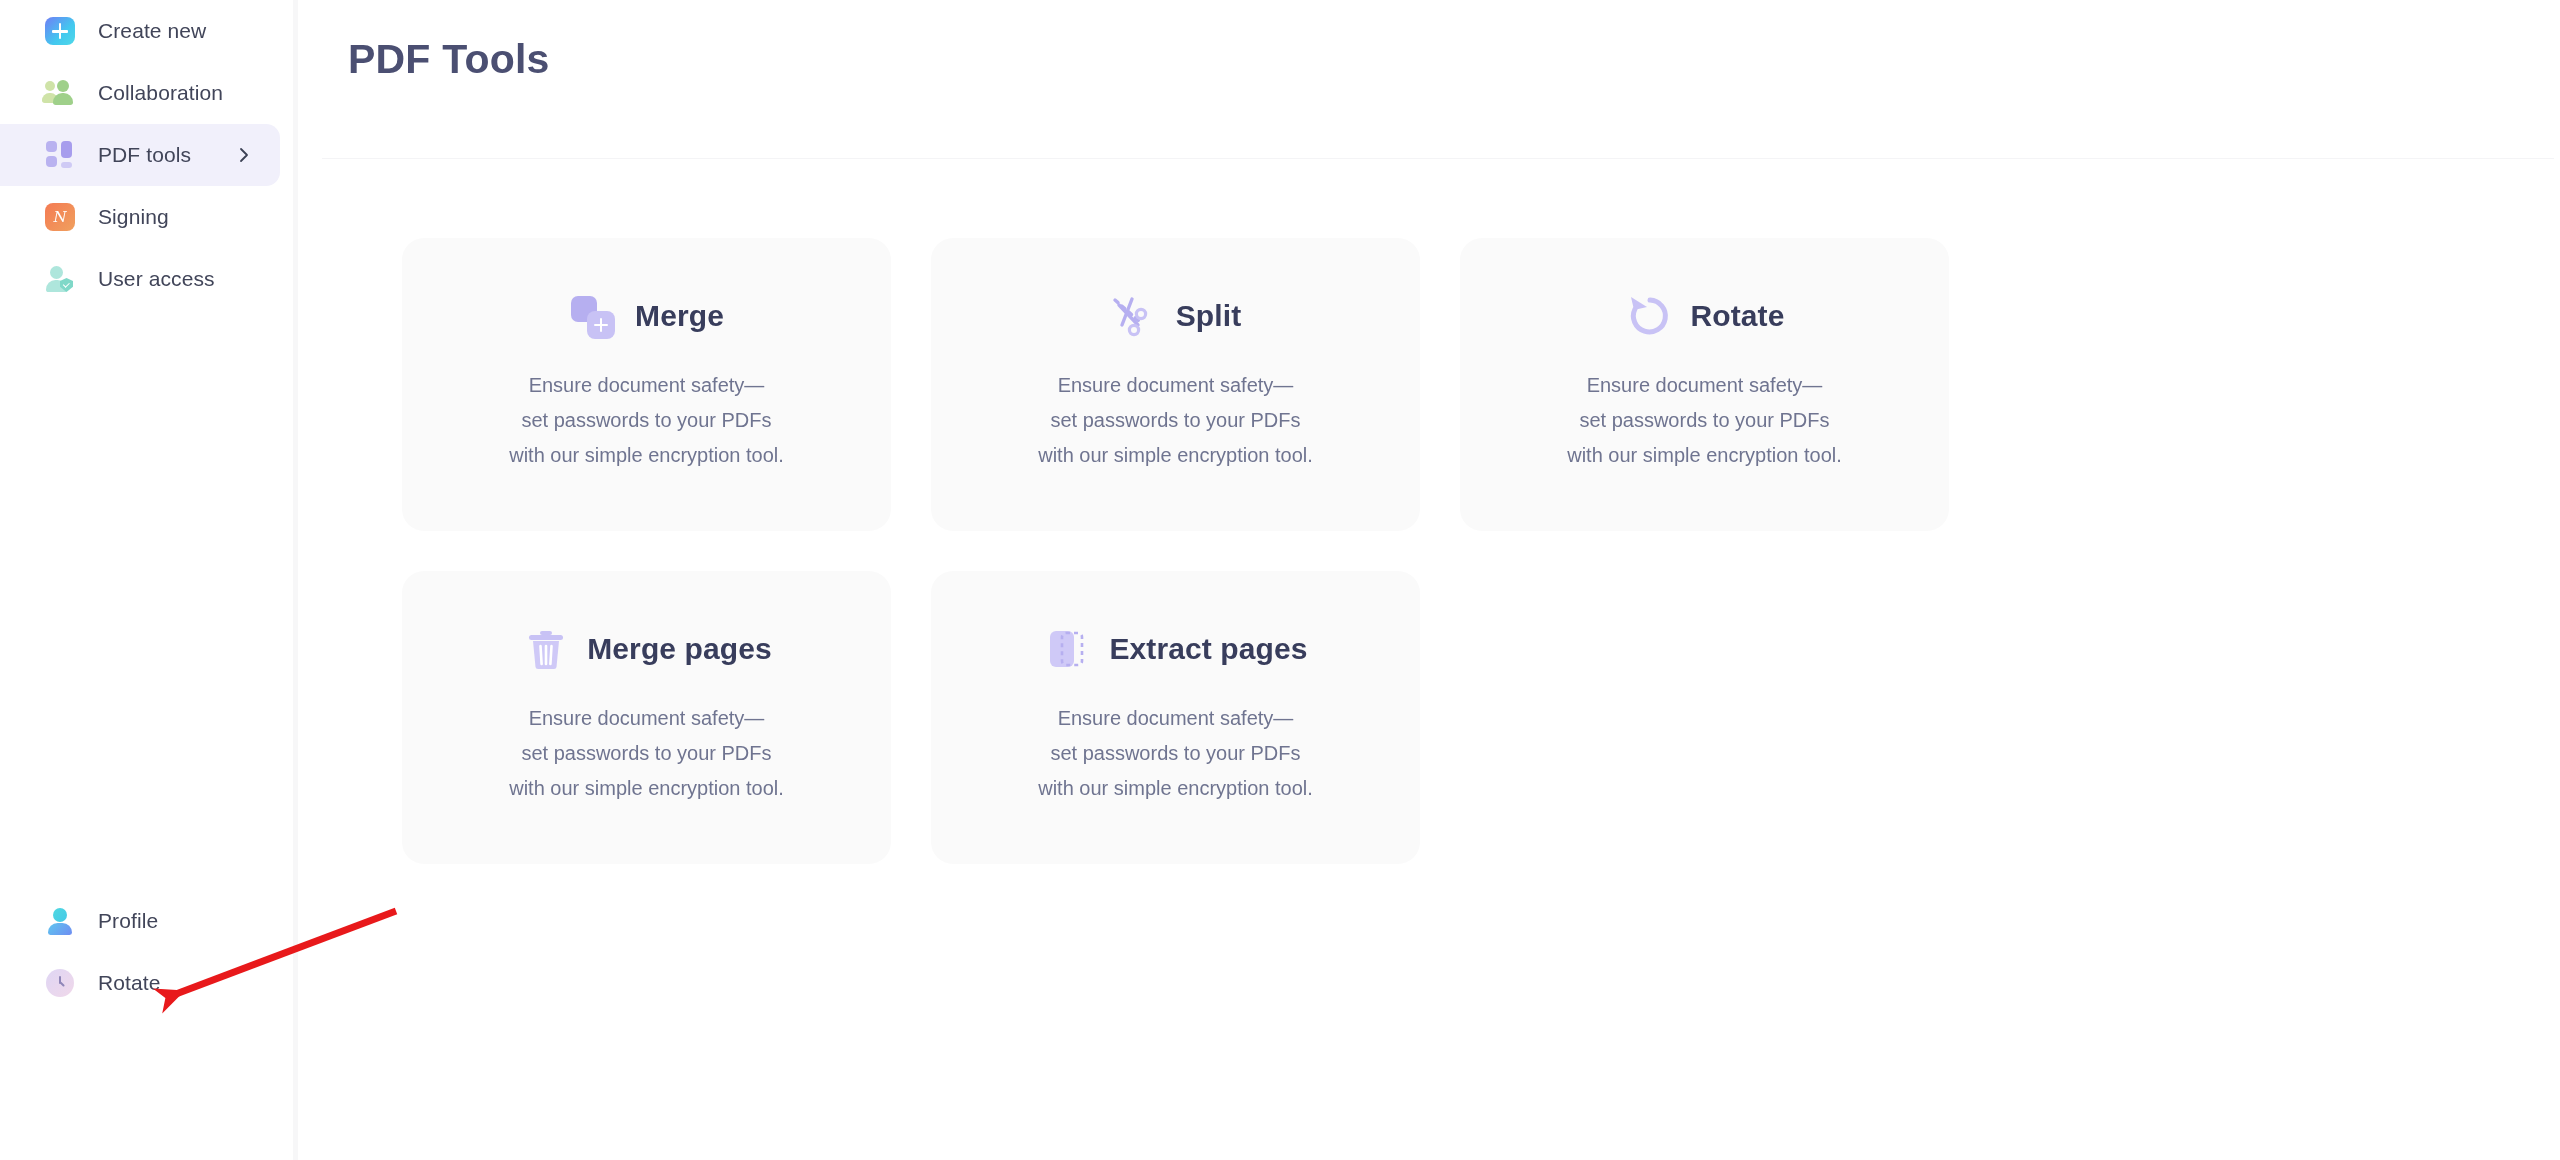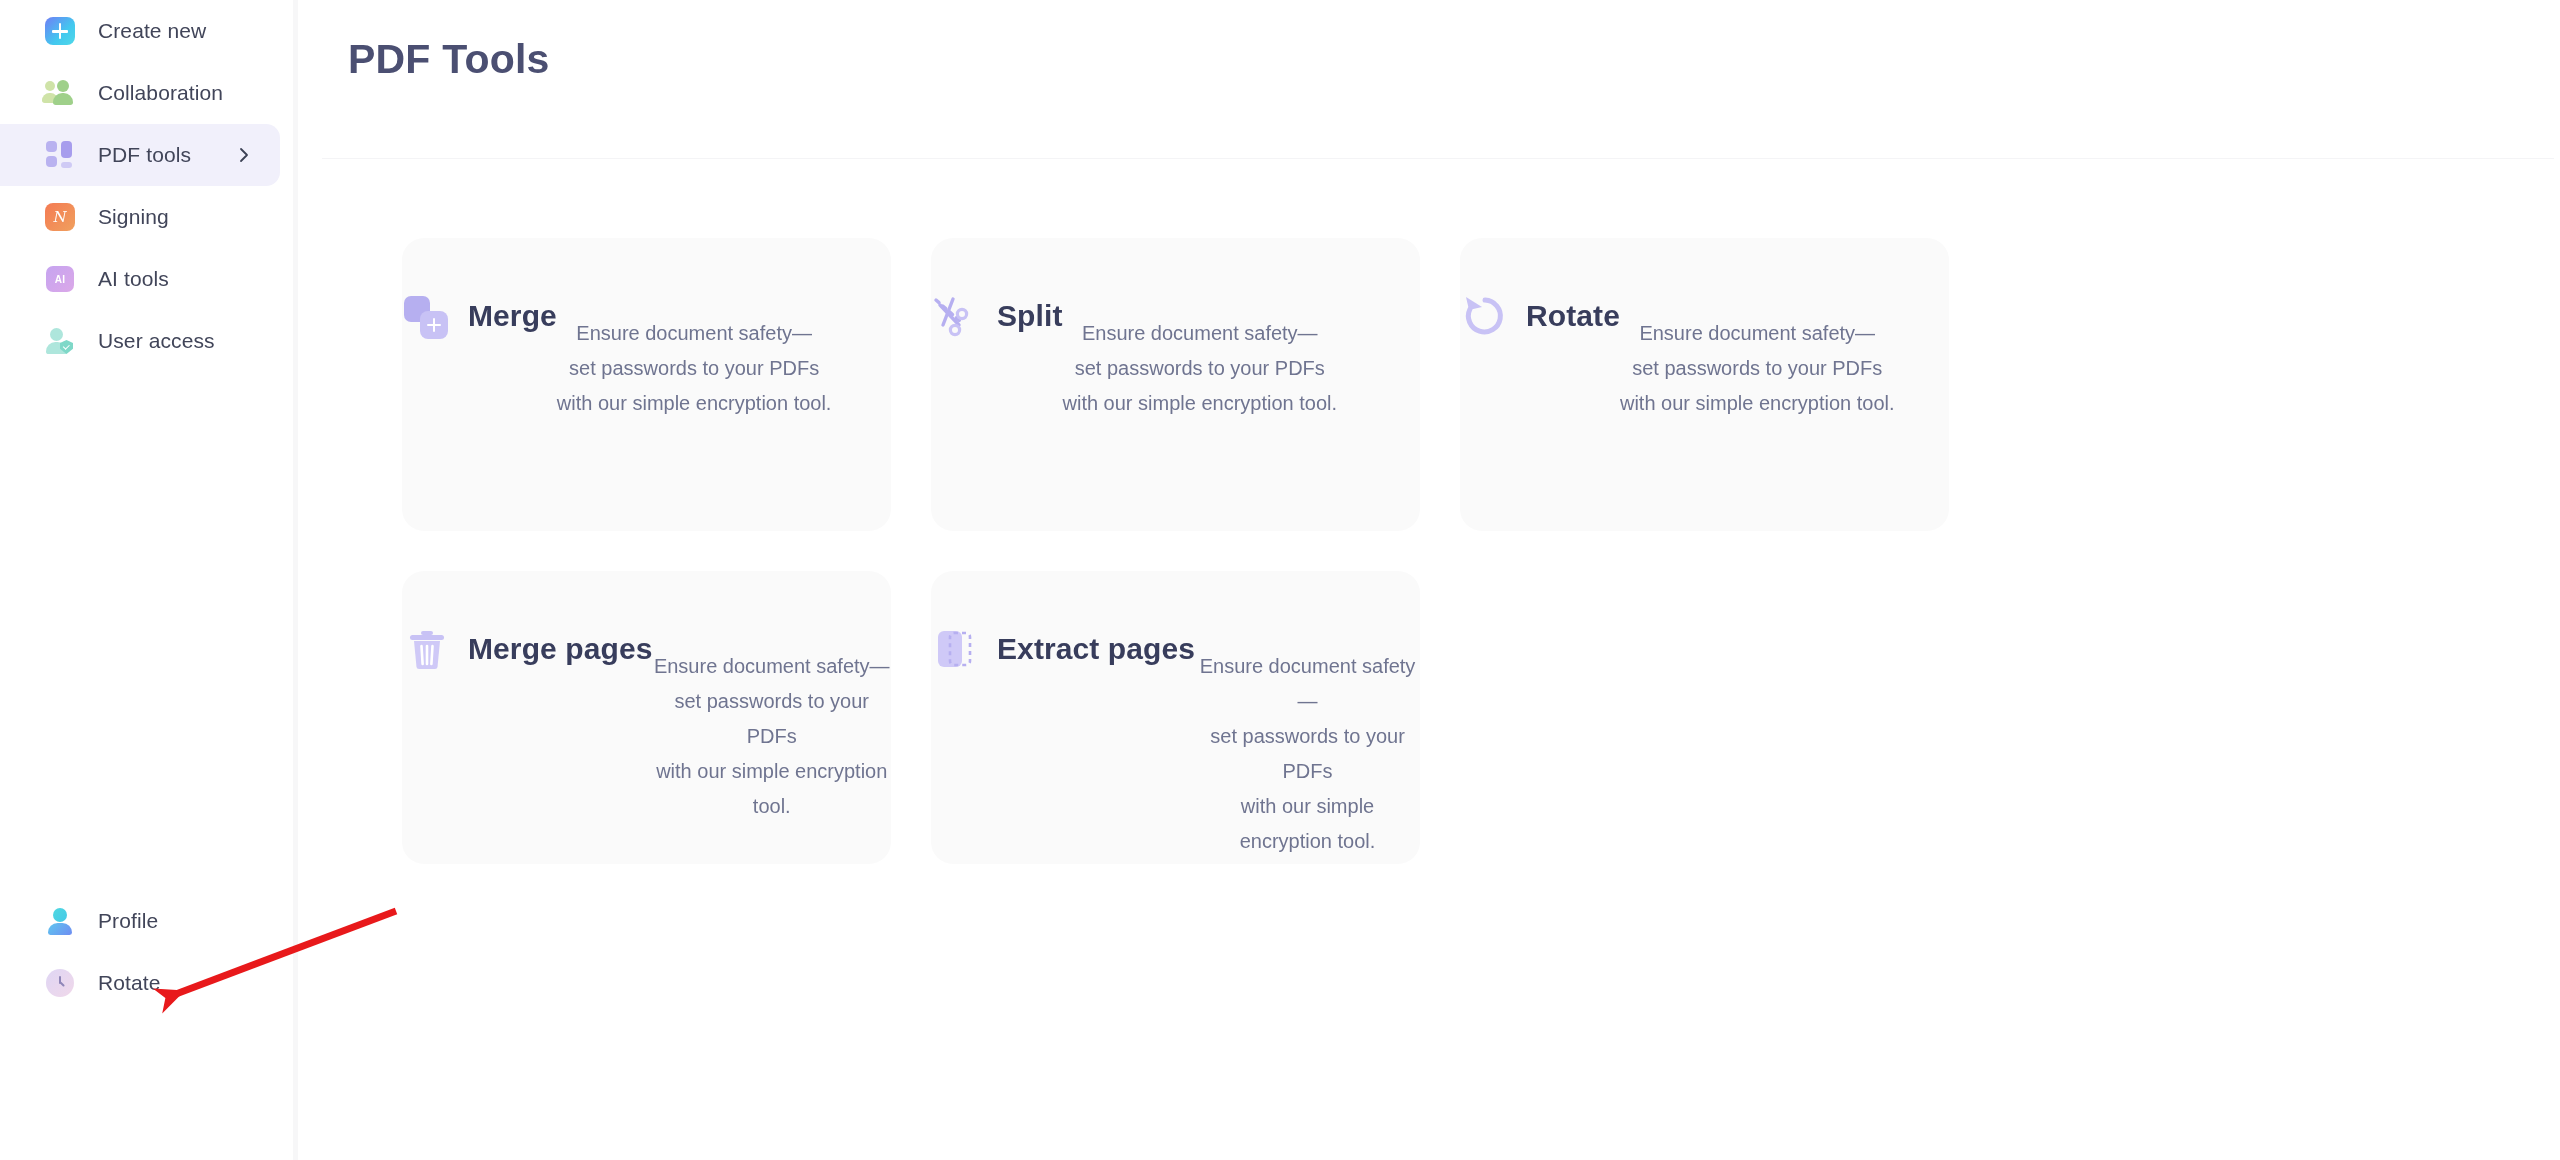--- a/index.html
+++ b/index.html
@@ -186,21 +186,21 @@
 
   .cards {
     position: absolute; left: 104px; top: 238px;
     width: 2060px;
     display: flex; flex-wrap: wrap; gap: 40px;
   }
   .card {
     width: 489px; height: 293px;
     background: #fafafa;
     border-radius: 22px;
-    display: flex; flex-direction: row; 
+    display: flex; flex-direction: column; align-items: center;
     padding-top: 52px;
     cursor: pointer;
   }
   .card-head { display: flex; align-items: center; gap: 16px; height: 52px; }
   .card-title {
     font-size: 30px; font-weight: bold; color: #383d5c; letter-spacing: .1px;
     white-space: nowrap;
   }
   .card-icon { width: 50px; height: 50px; position: relative; flex: 0 0 50px; }
   .card-desc {
@@ -278,28 +278,20 @@
 
       <div class="nav-item">
         <span class="nav-icon">
             <span class="ic-sign">
               <span>N</span>
             </span>
           </span>
         <span class="nav-label">Signing</span>
       </div>
 
-      <div class="nav-item">
-        <span class="nav-icon">
-            <span class="ic-ai">
-              <span>AI</span>
-            </span>
-          </span>
-        <span class="nav-label">AI tools</span>
-      </div>
 
       <div class="nav-item">
         <span class="nav-icon">
           <span class="ic-useracc">
               <span class="head"></span>
               <span class="body"></span>
               <span class="shield"></span>
             </span>
         </span>
         <span class="nav-label">User access</span>

